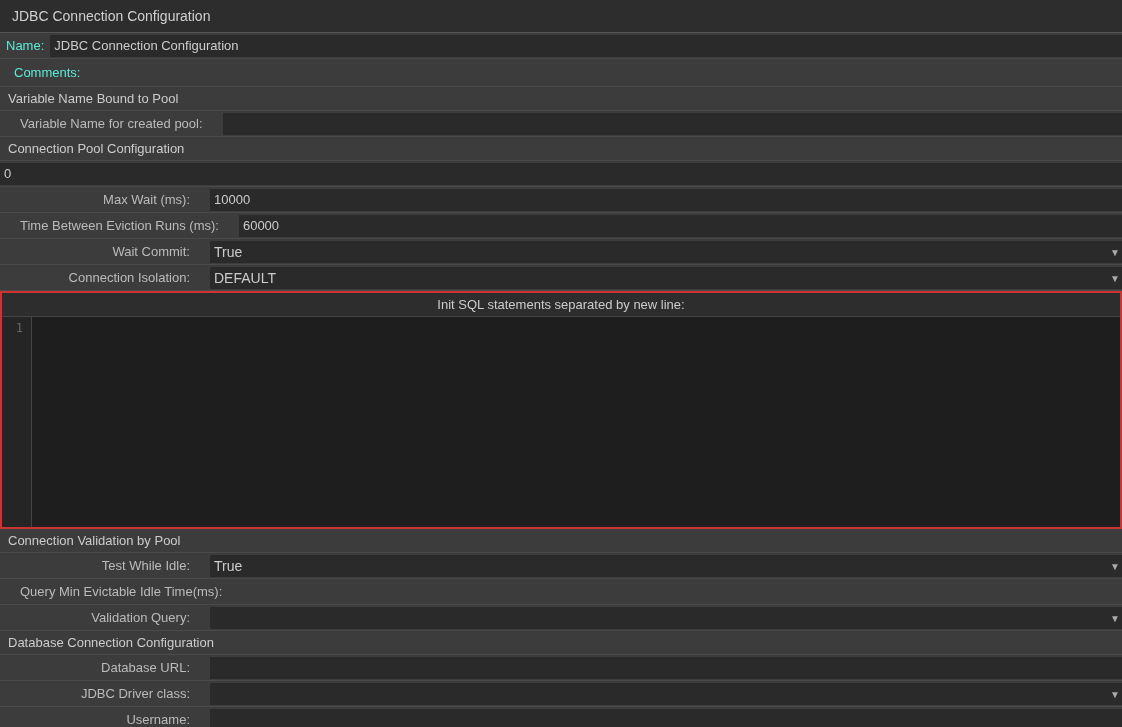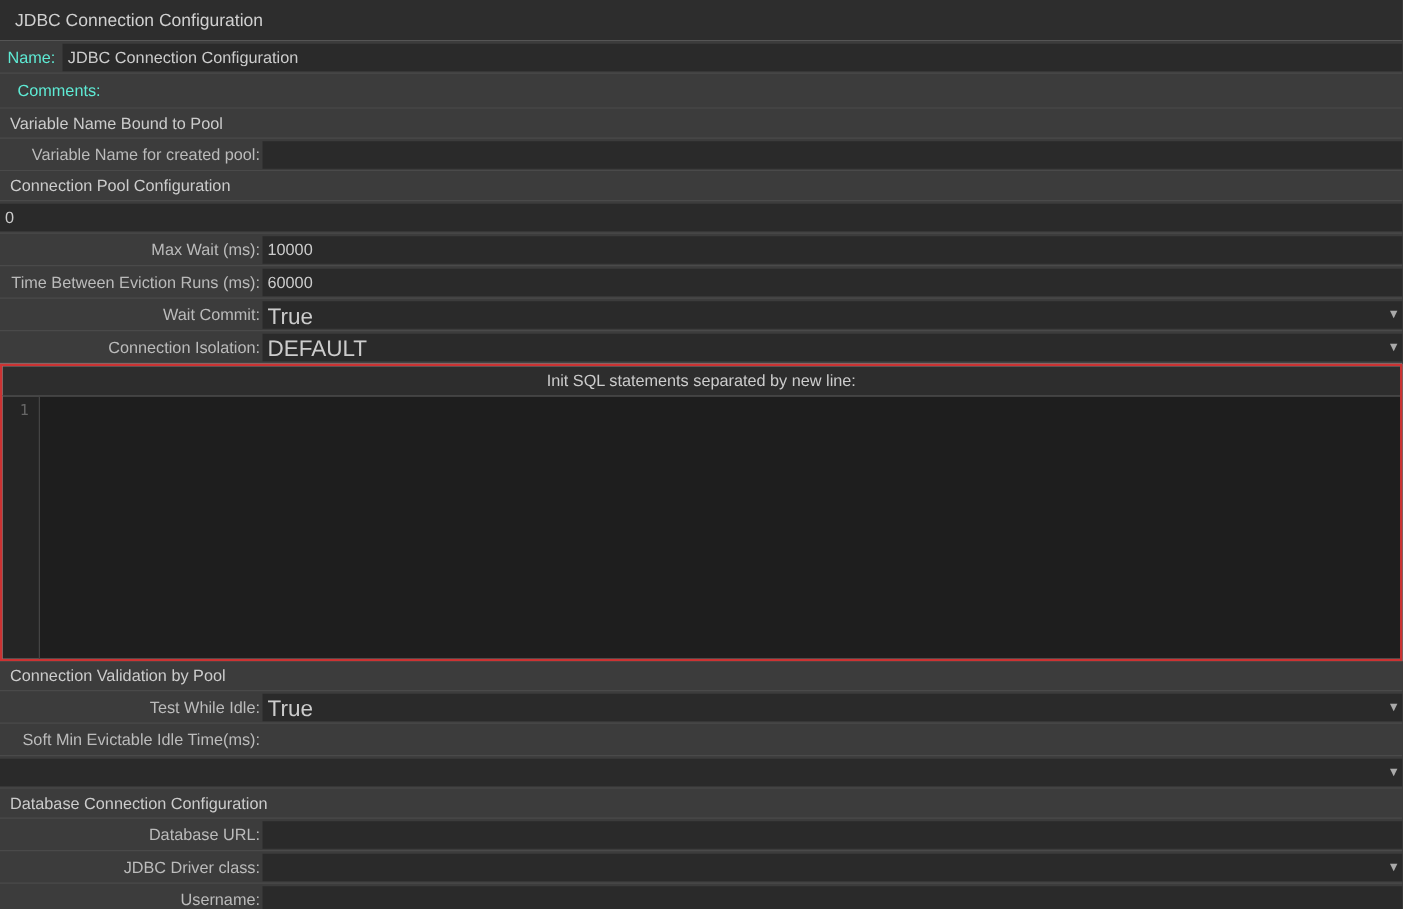--- a/index.html
+++ b/index.html
@@ -27,21 +27,21 @@
 
     .field-row {
       display: flex;
       align-items: center;
       min-height: 26px;
       border-bottom: 1px solid #4a4a4a;
     }
 
     .field-label {
       text-align: right;
-      padding: 3px 2px;
+      padding: 3px 20px;
       color: #bbbbbb;
       white-space: nowrap;
       flex-shrink: 0;
     }
 
     .field-value {
       flex: 1;
     }
 
     .field-input {
@@ -100,41 +100,41 @@
       position: relative;
       flex: 1;
     }
 
     .field-select {
       width: 100%;
       background-color: #2a2a2a;
       border: none;
       color: #cccccc;
       padding: 2px 4px;
-      font-size: 18px;
+      font-size: 14px;
       height: 22px;
       outline: none;
       appearance: none;
       -webkit-appearance: none;
       cursor: pointer;
     }
 
     .select-arrow {
       position: absolute;
       right: 2px;
       top: 50%;
       transform: translateY(-50%);
       pointer-events: none;
       color: #aaaaaa;
       font-size: 10px;
     }
 
     .sql-area {
       border: 2px solid #cc3333;
-      background-color: #ffffff;
+      background-color: #1d4ed8;
       margin: 0;
     }
 
     .sql-header {
       text-align: center;
       padding: 4px;
       color: #cccccc;
       font-size: 13px;
       background-color: #2d2d2d;
       border-bottom: 1px solid #444;
@@ -268,24 +268,25 @@
   <div class="field-value select-wrapper">
     <select class="field-select">
       <option>True</option>
       <option>False</option>
     </select>
     <span class="select-arrow">▼</span>
   </div>
 </div>
 
 <div class="field-row">
-  <span class="field-label label-wide">Soft Min Evictable Idle Time(ms):</span>
-</div>
-
-<div class="field-row">
+  <span class="field-label label-wide">Query Min Evictable Idle Time(ms):</span>
+</div>
+
+<div class="field-row">
+  <span class="field-label label-wide">Validation Query:</span>
   <div class="field-value select-wrapper">
     <select class="field-select">
       <option></option>
     </select>
     <span class="select-arrow">▼</span>
   </div>
 </div>
 
 <div class="section-header">
   <span>Database Connection Configuration</span>

